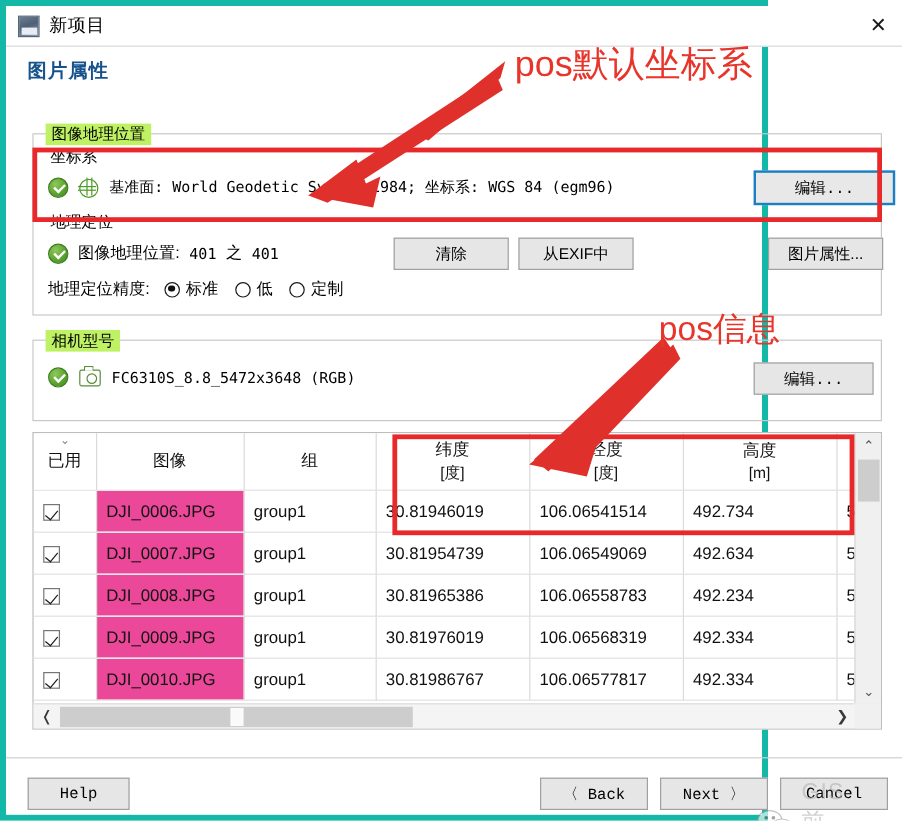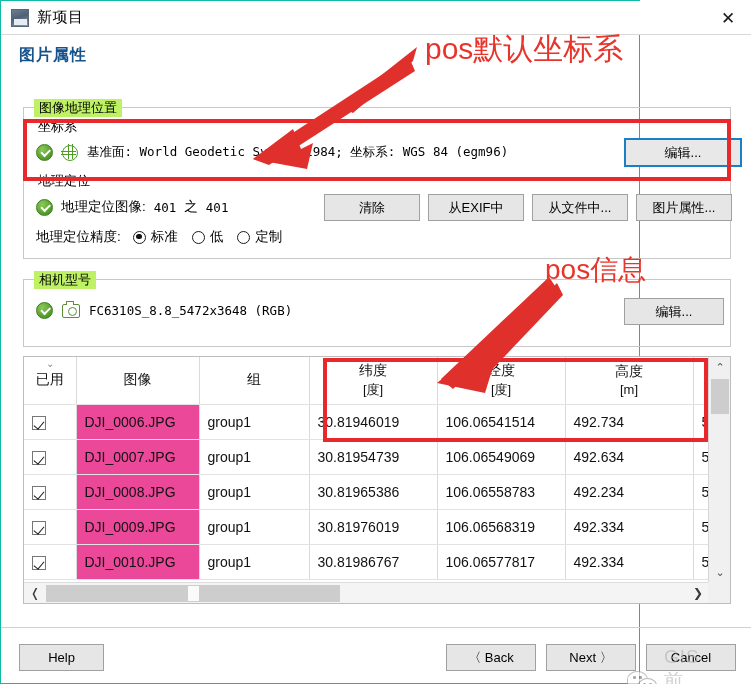--- a/index.html
+++ b/index.html
@@ -7,21 +7,21 @@
     margin: 0; padding: 0;
     width: 752px; height: 684px;
     overflow: hidden;
     background: #ffffff;
     font-family: "Liberation Sans", "DejaVu Sans", sans-serif;
   }
   #app {
     position: relative;
     width: 640px; height: 684px;
     background: #ffffff;
-    border: 1px solid #14b8a6;
+    border: 5px solid #14b8a6;
   }
 
   
   .titlebar {
     position: absolute; left: 0; top: 0;
     width: 750px; height: 34px;
     background: #ffffff;
     border-bottom: 1px solid #d9d9d9;
     display: flex; align-items: center;
   }
@@ -133,21 +133,21 @@
     border: 1px solid #a0a0a0;
     font-size: 13px; color: #000;
     display: flex; align-items: center; justify-content: center;
     cursor: pointer; position: absolute;
     font-family: "Liberation Sans", sans-serif;
   }
   .btn.focus {
     border: 2px solid #1a7fc4;
     background: #e8e8e8;
   }
-  .btn.mono-btn { font-family: Liberation Sans, sans-serif; font-size: 13px; }
+  .btn.mono-btn { font-family: Liberation Mono, monospace; font-size: 13px; }
 
   
   .radio {
     width: 13px; height: 13px; border-radius: 50%;
     border: 1.6px solid #1b1b1b; background: #fff;
     position: relative; flex: none; margin-right: 5px;
   }
   .radio.on::after {
     content: ""; position: absolute; left: 2.4px; top: 2.4px;
     width: 5.6px; height: 5.6px; border-radius: 50%; background: #111;
@@ -319,29 +319,28 @@
       <div class="globe"></div>
       <span class="mono">基准面: World Geodetic System 1984; 坐标系: WGS 84 (egm96)</span>
     </div>
     <div class="btn focus mono-btn" style="left:600px; top:30px; width:118px; height:29px;">编辑...</div>
 
     <div class="sub-sep" style="left:8px; top:72px; width:692px;"></div>
     <div class="inner-legend" style="left:10px; top:64px;">地理定位</div>
 
     <div class="row-line" style="left:12px; top:90px; gap:8px;">
       <div class="chk"></div>
-      <span class="lbl">地理定位图像:</span>
+      <span class="lbl">图像地理位置:</span>
       <span class="mono">401</span>
       <span class="lbl">之</span>
       <span class="mono">401</span>
     </div>
 
     <div class="btn" style="left:300px; top:86px; width:96px; height:27px;">清除</div>
     <div class="btn" style="left:404px; top:86px; width:96px; height:27px;">从EXIF中</div>
-    <div class="btn" style="left:508px; top:86px; width:96px; height:27px;">从文件中...</div>
     <div class="btn" style="left:612px; top:86px; width:96px; height:27px;">图片属性...</div>
 
     <div class="row-line" style="left:12px; top:120px; gap:0;">
       <span class="lbl" style="margin-right:12px;">地理定位精度:</span>
       <span class="radio on"></span>
       <span class="lbl" style="margin-right:14px;">标准</span>
       <span class="radio"></span>
       <span class="lbl" style="margin-right:14px;">低</span>
       <span class="radio"></span>
       <span class="lbl">定制</span>

